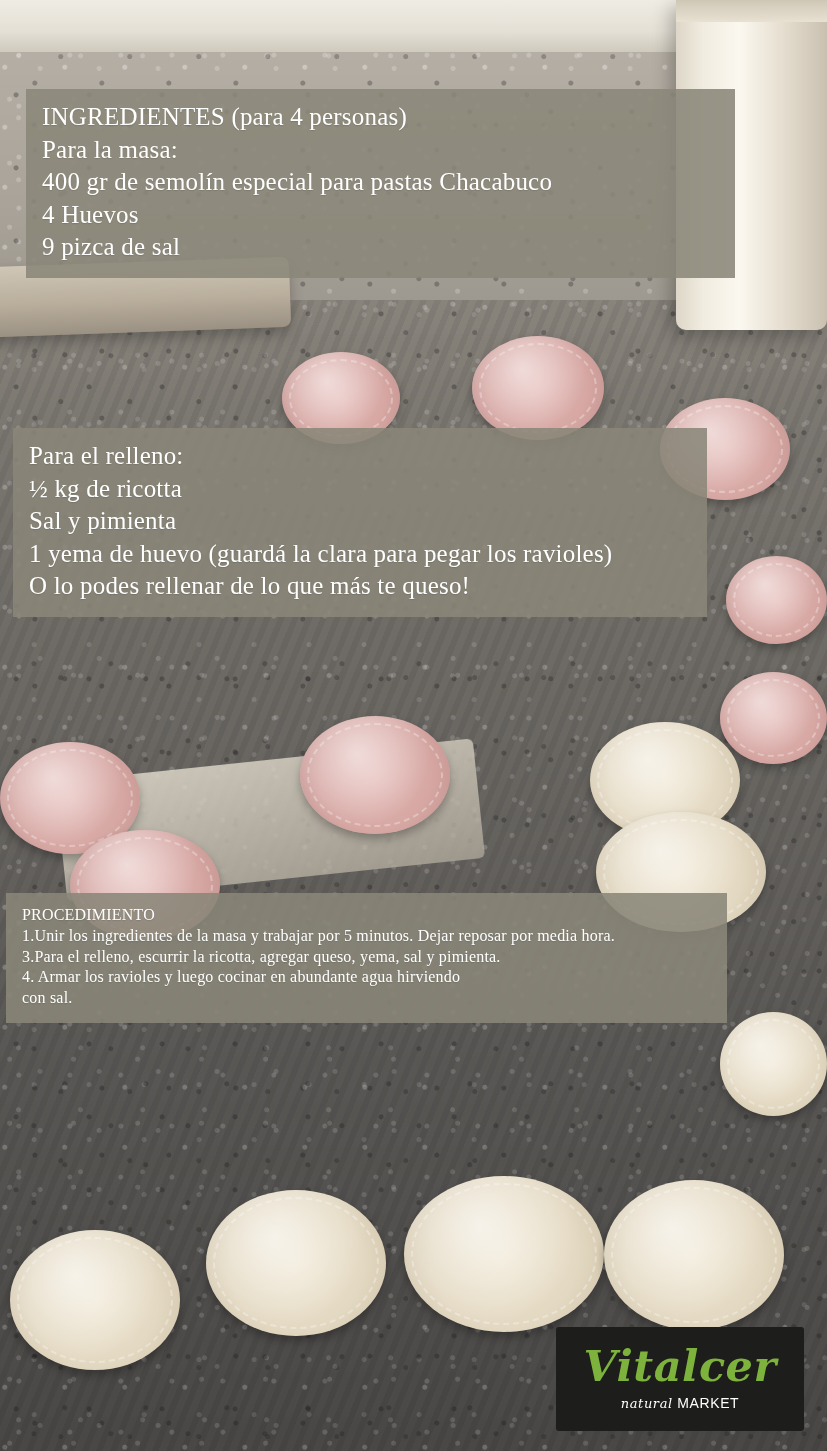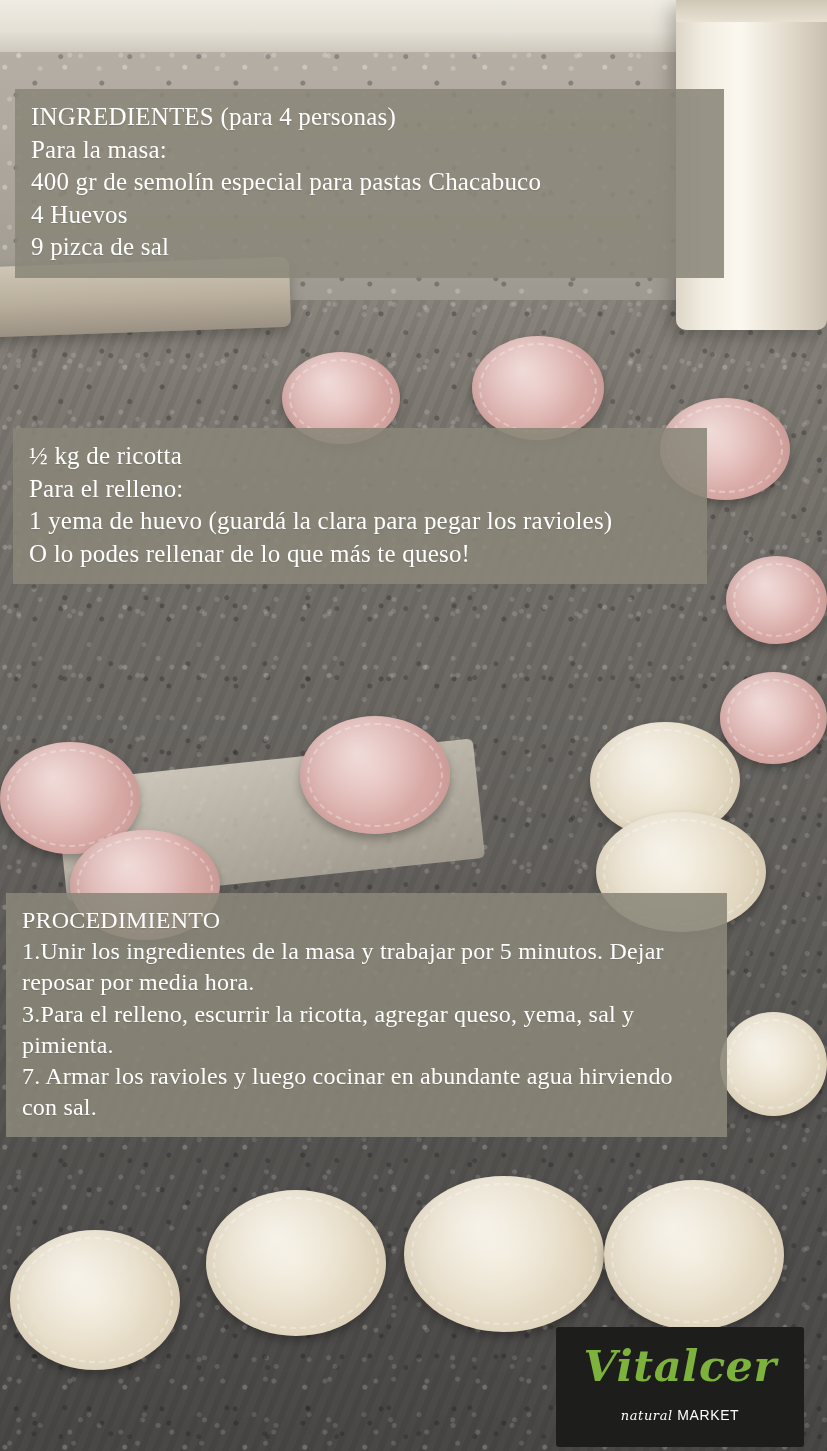--- a/index.html
+++ b/index.html
@@ -118,47 +118,47 @@
     color: #ffffff;
     padding: 12px 16px 14px 16px;
     box-sizing: border-box;
     line-height: 1.30;
     font-size: 25px;
     letter-spacing: .2px;
     text-shadow: 0 1px 1px rgba(0,0,0,0.12);
   }
   .card p { margin: 0; }
 
-  #card-ingredientes { left: 15px; top: 89px;  width: 709px; }
+  #card-ingredientes { left: 26px; top: 89px;  width: 709px; }
   #card-relleno      { left: 13px; top: 428px; width: 694px; }
-  #card-procedimiento{ left: 6px;  top: 893px; width: 721px; font-size: 24px; }
+  #card-procedimiento{ left: 6px;  top: 893px; width: 721px; font-size: 16px; }
 
   
   #logo {
     position: absolute;
     left: 556px; top: 1327px;
-    width: 248px; height: 120px;
+    width: 248px; height: 104px;
     background: #1d1d1b;
     border-radius: 3px;
     color: #ffffff;
     text-align: center;
   }
   #logo .brand {
     display: block;
     margin-top: 14px;
     font-family: "DejaVu Serif", serif;
     font-style: italic;
     font-weight: bold;
     font-size: 43px;
     color: #7db23c;
     letter-spacing: .5px;
   }
   #logo .tagline {
     display: block;
-    margin-top: 16px;
+    margin-top: 4px;
     font-family: "Liberation Sans", sans-serif;
     font-size: 14px;
     letter-spacing: .6px;
   }
   #logo .tagline .nat {
     font-family: "DejaVu Serif", serif;
     font-style: italic;
     font-size: 13px;
   }
 </style>
@@ -191,31 +191,32 @@
 
   <div class="card" id="card-ingredientes">
     <p>INGREDIENTES (para 4 personas)</p>
     <p>Para la masa:</p>
     <p>400 gr de semolín especial para pastas Chacabuco</p>
     <p>4 Huevos</p>
     <p>9 pizca de sal</p>
   </div>
 
   <div class="card" id="card-relleno">
+    <p>Para el relleno:</p>
     <p>½ kg de ricotta</p>
-    <p>Para el relleno:</p>
+    <p>Sal y pimienta</p>
     <p>1 yema de huevo (guardá la clara para pegar los ravioles)</p>
     <p>O lo podes rellenar de lo que más te queso!</p>
   </div>
 
   <div class="card" id="card-procedimiento">
     <p>PROCEDIMIENTO</p>
     <p>1.Unir los ingredientes de la masa y trabajar por 5 minutos. Dejar reposar por media hora.</p>
     <p>3.Para el relleno, escurrir la ricotta, agregar queso, yema, sal y pimienta.</p>
-    <p>7. Armar los ravioles y luego cocinar en abundante agua hirviendo</p>
+    <p>4. Armar los ravioles y luego cocinar en abundante agua hirviendo</p>
     <p>con sal.</p>
   </div>
 
   <div id="logo">
     <span class="brand">Vitalcer</span>
     <span class="tagline">
       <span class="nat">natural</span>
       <span>MARKET</span>
     </span>
   </div>

